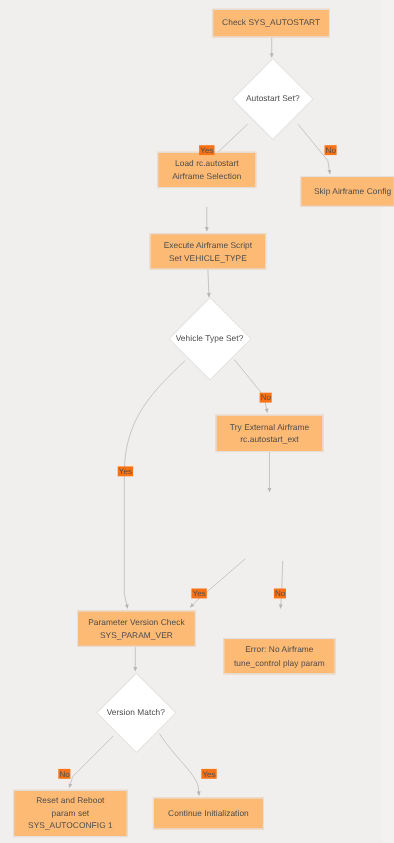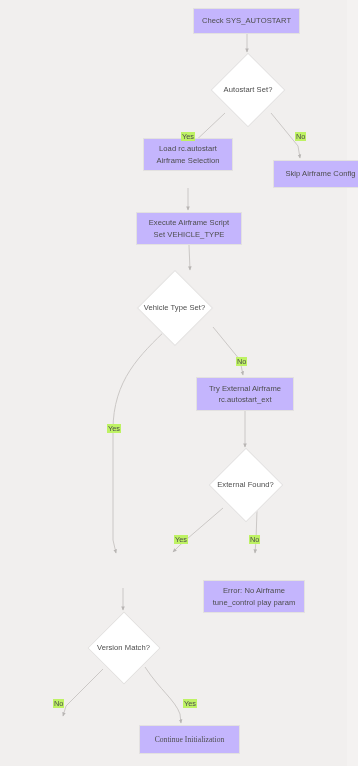--- a/index.html
+++ b/index.html
@@ -33,21 +33,21 @@
     position: absolute;
     left: 0;
     top: 0;
     width: 358px;
     height: 766px;
     pointer-events: none;
   }
   .node {
     position: absolute;
     box-sizing: border-box;
-    background: #c4b5fd;
+    background: #fdba74;
     border: 1px solid #e3e1e0;
     color: #4d4d4d;
     font-size: 7.6px;
     line-height: 11.5px;
     display: flex;
     align-items: center;
     justify-content: flex-end;
     text-align: center;
     letter-spacing: 0.05px;
   }
@@ -81,21 +81,21 @@
     display: flex;
     align-items: center;
     justify-content: center;
     color: #4d4d4d;
     font-size: 7.6px;
     white-space: nowrap;
     letter-spacing: 0.05px;
   }
   .edge-label {
     position: absolute;
-    background: #bef264;
+    background: #f97316;
     color: #4d4d4d;
     font-size: 7.4px;
     line-height: 9px;
     padding: 0px 1px;
     white-space: nowrap;
   }
 </style>
 </head>
 <body>
 
@@ -163,52 +163,61 @@
     </span>
   </div>
 
   <div class="node" style="left:136px; top:212px; width:106px; height:33px;">
     <span class="lines">
       <span class="ln">Execute Airframe Script</span>
       <span class="ln">Set VEHICLE_TYPE</span>
     </span>
   </div>
 
-  <div class="diamond" style="left:134px; top:272px; width:81px; height:71px;">
+  <div class="diamond" style="left:150px; top:272px; width:81px; height:71px;">
     <div class="shape" style="width:52px; height:52px;"></div>
     <div class="dlabel">Vehicle Type Set?</div>
   </div>
 
   <div class="node" style="left:196px; top:377px; width:98px; height:34px;">
     <span class="lines">
       <span class="ln">Try External Airframe</span>
       <span class="ln">rc.autostart_ext</span>
     </span>
   </div>
 
-  <div class="diamond" style="left:208px; top:449px; width:75px; height:71px;">
-    <div class="shape" style="width:51px; height:51px;"></div>
-    <div class="dlabel">External Found?</div>
-  </div>
-
+
+  <div class="node" style="left:70px; top:555px; width:108px; height:33px;">
+    <span class="lines">
+      <span class="ln">Parameter Version Check</span>
+      <span class="ln">SYS_PARAM_VER</span>
+    </span>
+  </div>
 
   <div class="node" style="left:203px; top:555px; width:102px; height:33px;margin-top:25px;">
     <span class="lines">
       <span class="ln">Error: No Airframe</span>
       <span class="ln">tune_control play param</span>
     </span>
   </div>
 
   <div class="diamond" style="left:87px; top:612px; width:73px; height:71px;text-align:right;">
     <div class="shape" style="width:50px; height:50px;"></div>
     <div class="dlabel">Version Match?</div>
   </div>
 
-
-  <div class="node" style="left:139px; top:725px; width:101px; height:29px;font-family:Liberation Serif, serif;">
+  <div class="node" style="left:12px; top:718px; width:104px; height:43px;">
+    <span class="lines">
+      <span class="ln">Reset and Reboot</span>
+      <span class="ln">param set</span>
+      <span class="ln">SYS_AUTOCONFIG 1</span>
+    </span>
+  </div>
+
+  <div class="node" style="left:139px; top:725px; width:101px; height:29px;">
     <span class="lines">
       <span class="ln">Continue Initialization</span>
     </span>
   </div>
 
   <div class="edge-label" style="left:181px; top:132px;">Yes</div>
   <div class="edge-label" style="left:295px; top:132px;">No</div>
   <div class="edge-label" style="left:236px; top:357px;">No</div>
   <div class="edge-label" style="left:107px; top:424px;">Yes</div>
   <div class="edge-label" style="left:174px; top:535px;">Yes</div>

